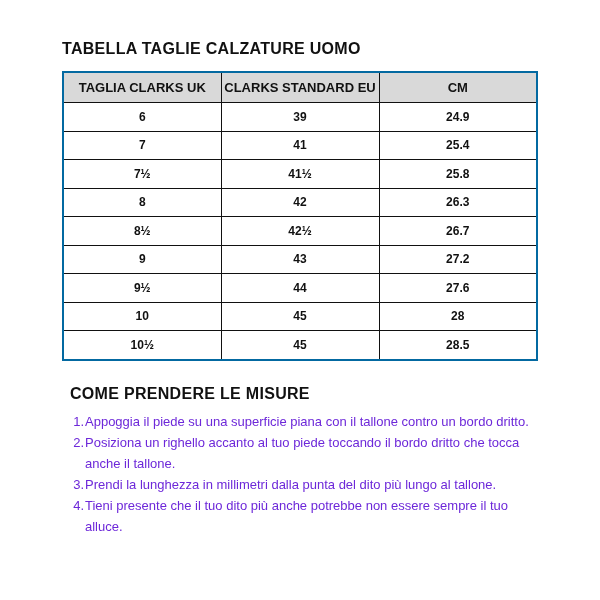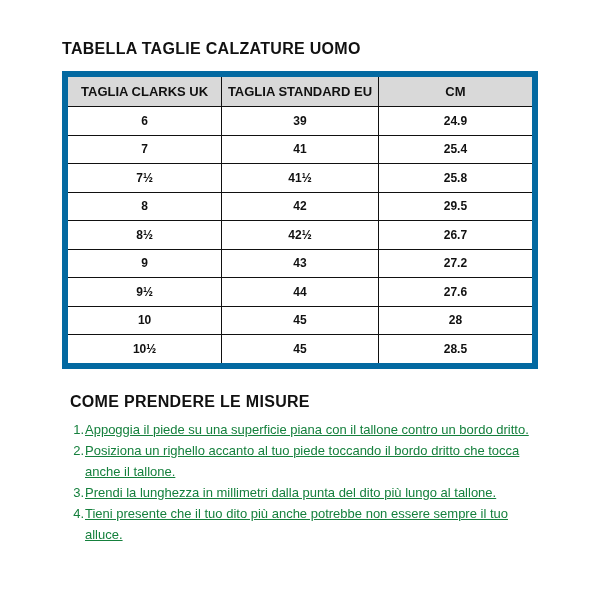--- a/index.html
+++ b/index.html
@@ -33,21 +33,21 @@
   }
   table.size-table th,
   table.size-table td {
     border: 1.2px solid #111111;
     text-align: center;
     vertical-align: middle;
     font-weight: bold;
     padding: 0;
   }
   table.size-table {
-    border: 6px solid #0369a1;
+    border: 2px solid #0369a1;
   }
   table.size-table th {
     background: #d9d9d9;
     font-size: 13px;
     height: 29px;
   }
   table.size-table td {
     background: #ffffff;
     font-size: 12px;
     height: 27.5px;
@@ -57,24 +57,23 @@
     font-weight: bold;
     letter-spacing: 0.3px;
     margin: 24px 0 8px 8px;
     color: #111111;
   }
   ol.instructions {
     margin: 0;
     padding: 0 0 0 23px;
     font-size: 13px;
     line-height: 21px;
-    color: #15803d;
+    color: #6d28d9;
     list-style: none;
     counter-reset: step;
-    text-decoration: underline;
   }
   ol.instructions li {
     counter-increment: step;
     position: relative;
   }
   ol.instructions li::before {
     content: counter(step) ".";
     position: absolute;
     left: -21px;
     width: 20px;
@@ -85,21 +84,21 @@
 <body>
 
 <div class="page">
 
   <h1 class="doc-title">TABELLA TAGLIE CALZATURE UOMO</h1>
 
   <table class="size-table">
     <thead>
       <tr>
         <th>TAGLIA CLARKS UK</th>
-        <th>TAGLIA STANDARD EU</th>
+        <th>CLARKS STANDARD EU</th>
         <th>CM</th>
       </tr>
     </thead>
     <tbody>
       <tr>
         <td>6</td>
         <td>39</td>
         <td>24.9</td>
       </tr>
       <tr>
@@ -108,21 +107,21 @@
         <td>25.4</td>
       </tr>
       <tr>
         <td>7½</td>
         <td>41½</td>
         <td>25.8</td>
       </tr>
       <tr>
         <td>8</td>
         <td>42</td>
-        <td>29.5</td>
+        <td>26.3</td>
       </tr>
       <tr>
         <td>8½</td>
         <td>42½</td>
         <td>26.7</td>
       </tr>
       <tr>
         <td>9</td>
         <td>43</td>
         <td>27.2</td>

